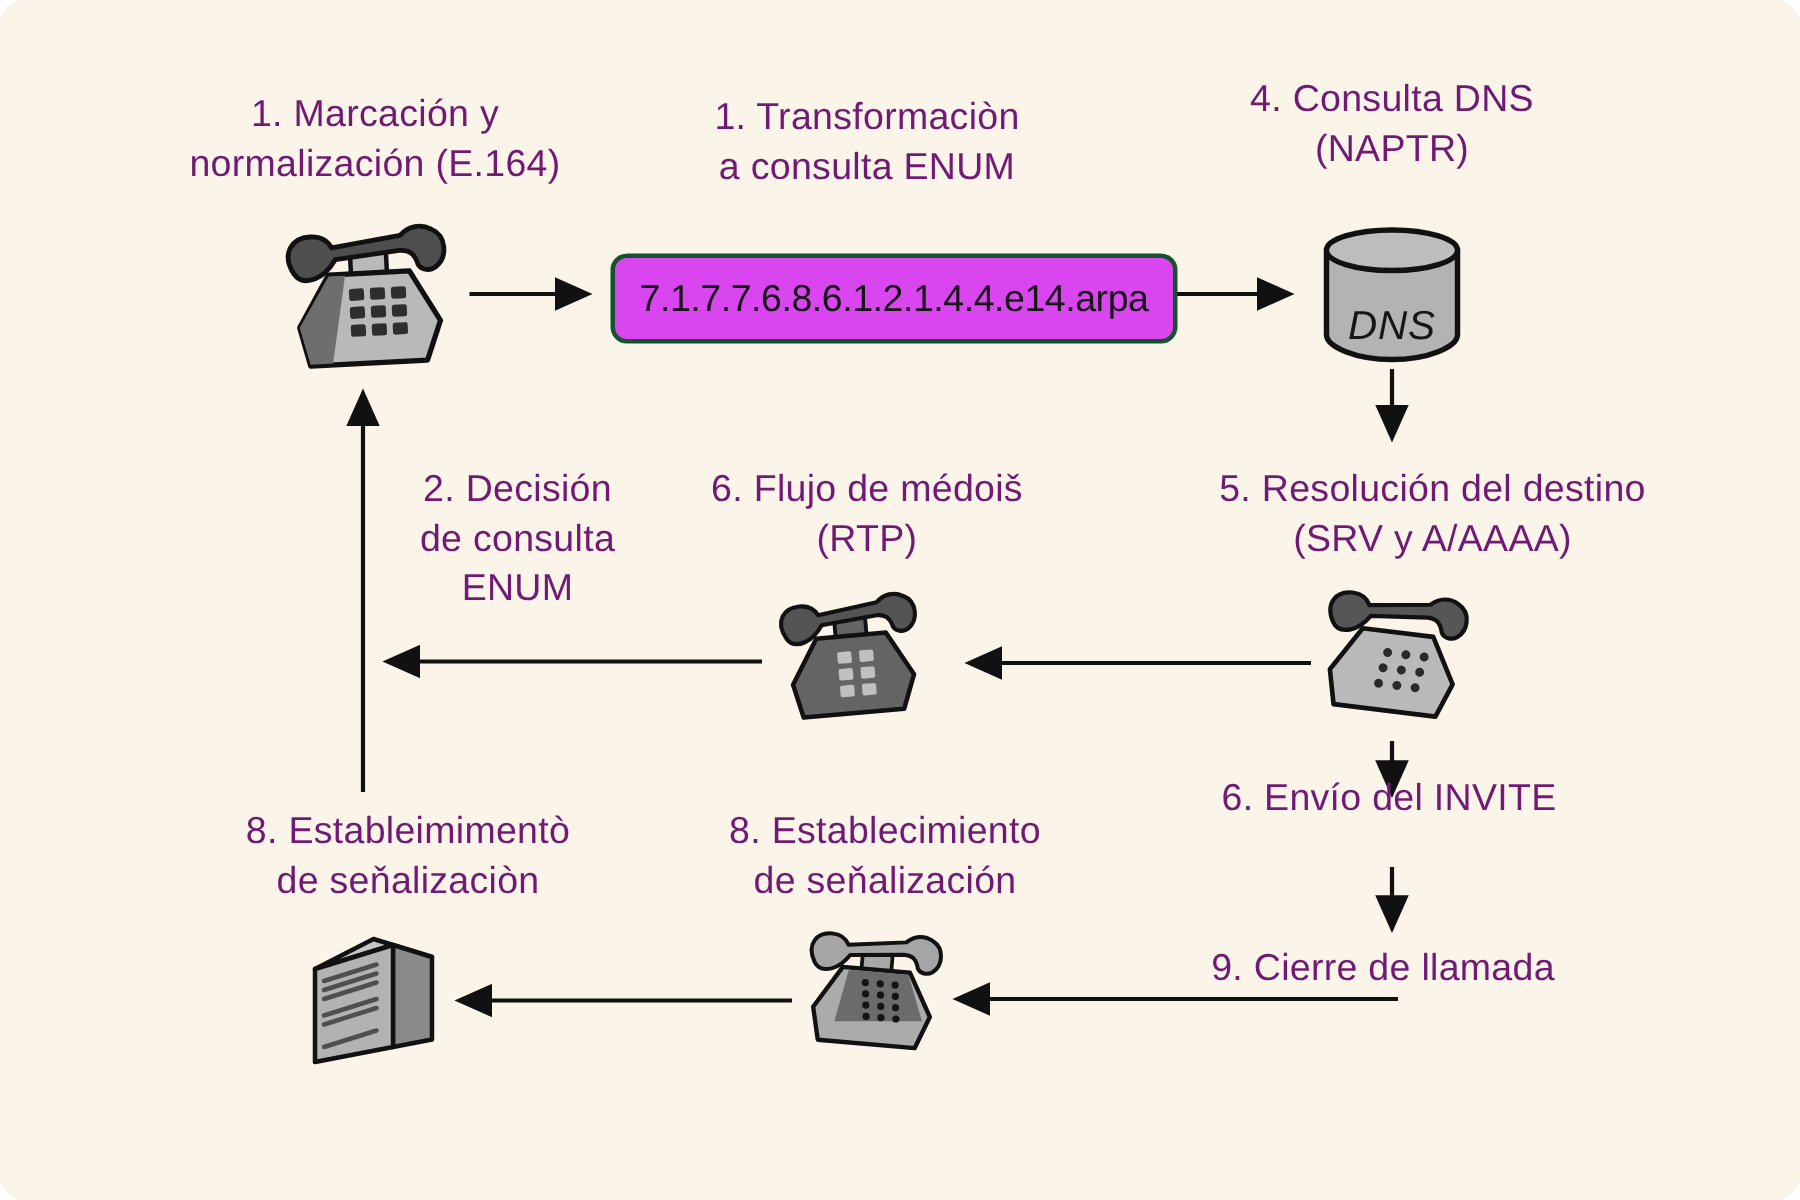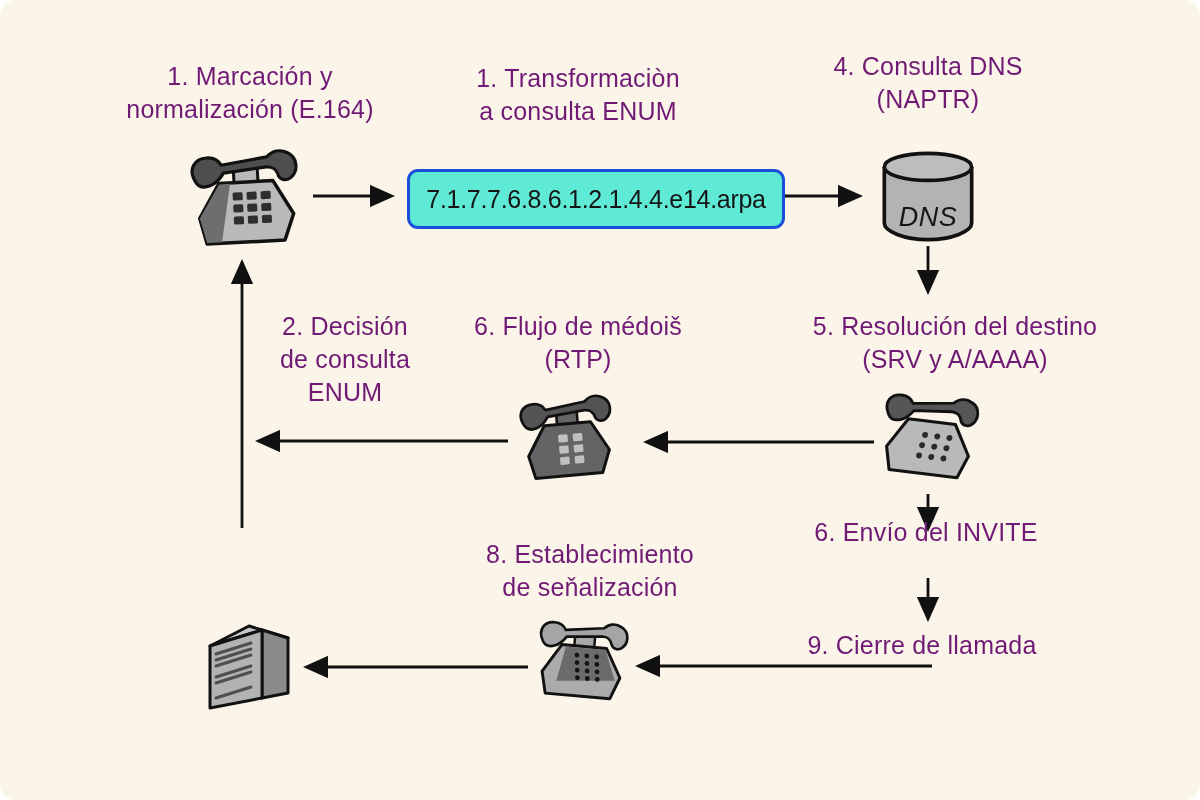--- a/index.html
+++ b/index.html
@@ -4,21 +4,21 @@
 <style>
   html,body{margin:0;padding:0;background:#ffffff;}
   .stage{position:relative;width:1200px;height:800px;background:#ffffff;overflow:hidden;
          font-family:"Liberation Sans", sans-serif;}
   .canvas{position:absolute;inset:0;background:#FAF4E9;border-radius:16px;}
   .lbl{position:absolute;color:#701a75;font-size:25px;line-height:1.32;text-align:center;
        white-space:pre-line;letter-spacing:0.2px;}
   .arrows{position:absolute;left:0;top:0;}
   .icon{position:absolute;}
   .enum-box{position:absolute;left:407px;top:169px;width:372px;height:54px;
-            background:#5eead4;border:3px solid #1d4ed8;border-radius:11px;
+            background:#d946ef;border:3px solid #14532d;border-radius:11px;
             display:flex;align-items:center;justify-content:center;}
   .enum-box span{font-size:25px;color:#151515;letter-spacing:-0.3px;}
   .dns-label{position:absolute;left:878px;top:202px;width:100px;text-align:center;
              font-size:27px;color:#161616;letter-spacing:0.5px;font-style:italic;}
 </style>
 </head>
 <body>
 
 <div class="stage">
   <div class="canvas"></div>
@@ -49,20 +49,22 @@
 a consulta ENUM</div>
   <div class="lbl" style="left:788px;top:50px;width:280px;">4. Consulta DNS
 (NAPTR)</div>
   <div class="lbl" style="left:250px;top:310px;width:190px;">2. Decisión
 de consulta
 ENUM</div>
   <div class="lbl" style="left:428px;top:310px;width:300px;">6. Flujo de médoiš
 (RTP)</div>
   <div class="lbl" style="left:765px;top:310px;width:380px;">5. Resolución del destino
 (SRV y A/AAAA)</div>
+  <div class="lbl" style="left:122px;top:538px;width:300px;">8. Estableimimentò
+de seňalizaciòn</div>
   <div class="lbl" style="left:440px;top:538px;width:300px;">8. Establecimiento
 de seňalización</div>
   <div class="lbl" style="left:770px;top:516px;width:312px;">6. Envío del INVITE</div>
   <div class="lbl" style="left:762px;top:629px;width:320px;">9. Cierre de llamada</div>
 
   <div class="enum-box">
     <span>7.1.7.7.6.8.6.1.2.1.4.4.e14.arpa</span>
   </div>
 
   <div class="icon" style="left:876px;top:146px;width:104px;height:100px;">

